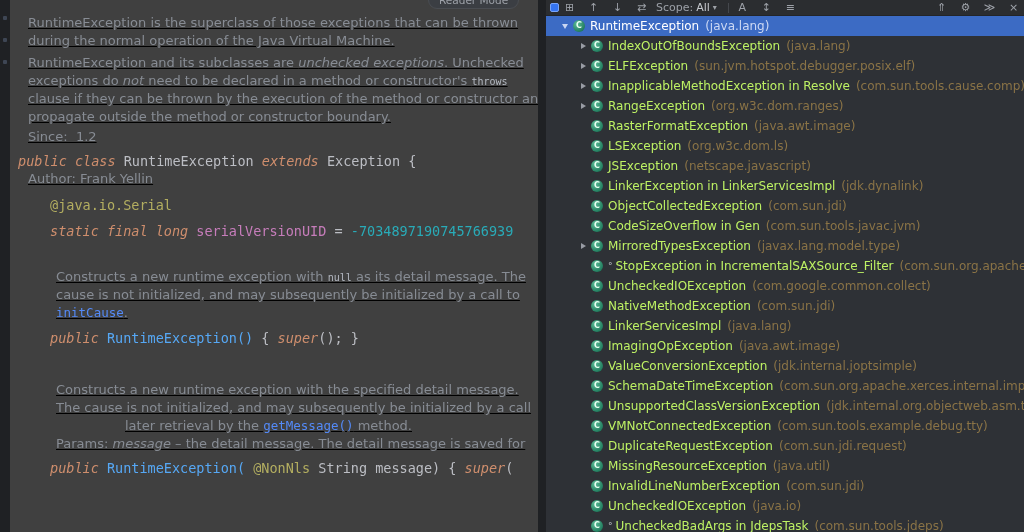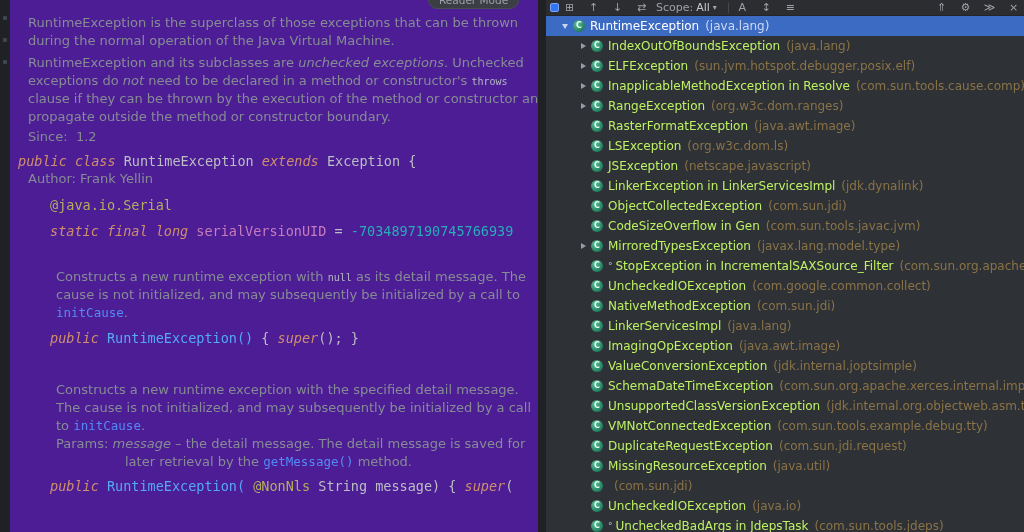--- a/index.html
+++ b/index.html
@@ -4,26 +4,26 @@
 <style>
   * { margin:0; padding:0; box-sizing:border-box; }
   html,body { width:1024px; height:532px; overflow:hidden; background:#1f2124; }
   .app { display:flex; width:1024px; height:532px; font-family:"DejaVu Sans",sans-serif; }
 
   
   .gutter-strip { width:10px; height:100%; background:#1f2124; position:relative; flex:0 0 auto; }
   .gmark { position:absolute; left:3px; width:4px; height:4px; background:#3e4654; border-radius:1px; display:block; }
 
   
-  .editor { width:528px; height:100%; background:#4c1d95; position:relative; overflow:hidden; flex:0 0 auto; }
+  .editor { width:528px; height:100%; background:#404040; position:relative; overflow:hidden; flex:0 0 auto; }
   .reader-pill { position:absolute; top:-9px; left:418px; height:18px; padding:0 10px; background:#3b3e43;
                  border:1px solid #4a4d52; border-radius:9px; color:#9da1a8; font-size:10.5px; line-height:16px; z-index:5; }
   .lines { position:relative; }
   .eline { height:18px; line-height:18px; white-space:pre; overflow:hidden; }
-  .f-doc  { font-family:"DejaVu Sans",sans-serif; font-size:13px; }
+  .f-doc  { font-family:"DejaVu Sans",sans-serif; font-size:13px;text-decoration:underline; }
   .f-code { font-family:"DejaVu Sans Mono",monospace; font-size:13.5px; }
   .s-kw   { color:#cf8e6d; font-style:italic; }
   .s-cls  { color:#bcbec4; }
   .s-plain{ color:#bcbec4; }
   .s-ann  { color:#b3ae60; }
   .s-fld  { color:#c77dbb; }
   .s-num  { color:#29abb8; }
   .s-mth  { color:#56a8f5; }
   .s-doc  { color:#878c94; }
   .s-docit{ color:#878c94; font-style:italic; }
@@ -89,23 +89,22 @@
         <div class="eline f-code" style="margin-top: 6px; padding-left: 8px;"><span class="s-kw">public class </span><span class="s-cls">RuntimeException </span><span class="s-kw">extends </span><span class="s-cls">Exception </span><span class="s-plain">{</span></div>
         <div class="eline f-doc" style="margin-top: 0px; padding-left: 18px;"><span class="s-doc">Author: Frank Yellin</span></div>
         <div class="eline f-code" style="margin-top: 8px; padding-left: 40px;"><span class="s-ann">@java.io.Serial</span></div>
         <div class="eline f-code" style="margin-top: 8px; padding-left: 40px;"><span class="s-kw">static final long </span><span class="s-fld">serialVersionUID </span><span class="s-plain">= </span><span class="s-num">-7034897190745766939</span></div>
         <div class="eline f-doc" style="margin-top: 28px; padding-left: 46px;"><span class="s-doc">Constructs a new runtime exception with </span><span class="s-codep">null</span><span class="s-doc"> as its detail message. The</span></div>
         <div class="eline f-doc" style="margin-top: 0px; padding-left: 46px;"><span class="s-doc">cause is not initialized, and may subsequently be initialized by a call to</span></div>
         <div class="eline f-doc" style="margin-top: 0px; padding-left: 46px;"><span class="s-lnk">initCause</span><span class="s-doc">.</span></div>
         <div class="eline f-code" style="margin-top: 7px; padding-left: 40px;"><span class="s-kw">public </span><span class="s-mth">RuntimeException()</span><span class="s-plain"> { </span><span class="s-kw">super</span><span class="s-plain">(); }</span></div>
         <div class="eline f-doc" style="margin-top: 34px; padding-left: 46px;"><span class="s-doc">Constructs a new runtime exception with the specified detail message.</span></div>
         <div class="eline f-doc" style="margin-top: 0px; padding-left: 46px;"><span class="s-doc">The cause is not initialized, and may subsequently be initialized by a call</span></div>
-        <div class="eline f-doc" style="margin-top: 0px; padding-left: 46px;"><span class="s-doc">to </span><span class="s-lnk">initCause</span><span class="s-doc">.</span></div>
+        <div class="eline f-doc" style="margin-top: 0px; padding-left: 115px;"><span class="s-doc">later retrieval by the </span><span class="s-lnk">getMessage()</span><span class="s-doc"> method.</span></div>
         <div class="eline f-doc" style="margin-top: 0px; padding-left: 46px;"><span class="s-doc">Params: </span><span class="s-docit">message</span><span class="s-doc"> – the detail message. The detail message is saved for</span></div>
-        <div class="eline f-doc" style="margin-top: 0px; padding-left: 115px;"><span class="s-doc">later retrieval by the </span><span class="s-lnk">getMessage()</span><span class="s-doc"> method.</span></div>
         <div class="eline f-code" style="margin-top: 6px; padding-left: 40px;"><span class="s-kw">public </span><span class="s-mth">RuntimeException( </span><span class="s-ann">@NonNls </span><span class="s-cls">String </span><span class="s-plain">message) { </span><span class="s-kw">super</span><span class="s-plain">(</span></div>
       </div>
   </div>
 
   <div class="divider"></div>
 
   <div class="hierarchy">
     <div class="htoolbar">
       <span class="panel-chip"></span>
       <span class="tb-group">
@@ -150,19 +149,19 @@
         <div class="tree-row" style="padding-left: 30px;"><span class="chev"></span><span class="cls-icon">C</span><span class="tname">UncheckedIOException</span><span class="tpkg">(com.google.common.collect)</span></div>
         <div class="tree-row" style="padding-left: 30px;"><span class="chev"></span><span class="cls-icon">C</span><span class="tname">NativeMethodException</span><span class="tpkg">(com.sun.jdi)</span></div>
         <div class="tree-row" style="padding-left: 30px;"><span class="chev"></span><span class="cls-icon">C</span><span class="tname">LinkerServicesImpl</span><span class="tpkg">(java.lang)</span></div>
         <div class="tree-row" style="padding-left: 30px;"><span class="chev"></span><span class="cls-icon">C</span><span class="tname">ImagingOpException</span><span class="tpkg">(java.awt.image)</span></div>
         <div class="tree-row" style="padding-left: 30px;"><span class="chev"></span><span class="cls-icon">C</span><span class="tname">ValueConversionException</span><span class="tpkg">(jdk.internal.joptsimple)</span></div>
         <div class="tree-row" style="padding-left: 30px;"><span class="chev"></span><span class="cls-icon">C</span><span class="tname">SchemaDateTimeException</span><span class="tpkg">(com.sun.org.apache.xerces.internal.impl.d</span></div>
         <div class="tree-row" style="padding-left: 30px;"><span class="chev"></span><span class="cls-icon">C</span><span class="tname">UnsupportedClassVersionException</span><span class="tpkg">(jdk.internal.org.objectweb.asm.tr</span></div>
         <div class="tree-row" style="padding-left: 30px;"><span class="chev"></span><span class="cls-icon">C</span><span class="tname">VMNotConnectedException</span><span class="tpkg">(com.sun.tools.example.debug.tty)</span></div>
         <div class="tree-row" style="padding-left: 30px;"><span class="chev"></span><span class="cls-icon">C</span><span class="tname">DuplicateRequestException</span><span class="tpkg">(com.sun.jdi.request)</span></div>
         <div class="tree-row" style="padding-left: 30px;"><span class="chev"></span><span class="cls-icon">C</span><span class="tname">MissingResourceException</span><span class="tpkg">(java.util)</span></div>
-        <div class="tree-row" style="padding-left: 30px;"><span class="chev"></span><span class="cls-icon">C</span><span class="tpkg">(com.sun.jdi)</span></div>
+        <div class="tree-row" style="padding-left: 30px;"><span class="chev"></span><span class="cls-icon">C</span><span class="tname">InvalidLineNumberException</span><span class="tpkg">(com.sun.jdi)</span></div>
         <div class="tree-row" style="padding-left: 30px;"><span class="chev"></span><span class="cls-icon">C</span><span class="tname">UncheckedIOException</span><span class="tpkg">(java.io)</span></div>
         <div class="tree-row" style="padding-left: 30px;"><span class="chev"></span><span class="cls-icon">C</span><span class="marker">°</span><span class="tname">UncheckedBadArgs in JdepsTask</span><span class="tpkg">(com.sun.tools.jdeps)</span></div>
       </div>
   </div>
 
 </div>
 
 </body></html>

